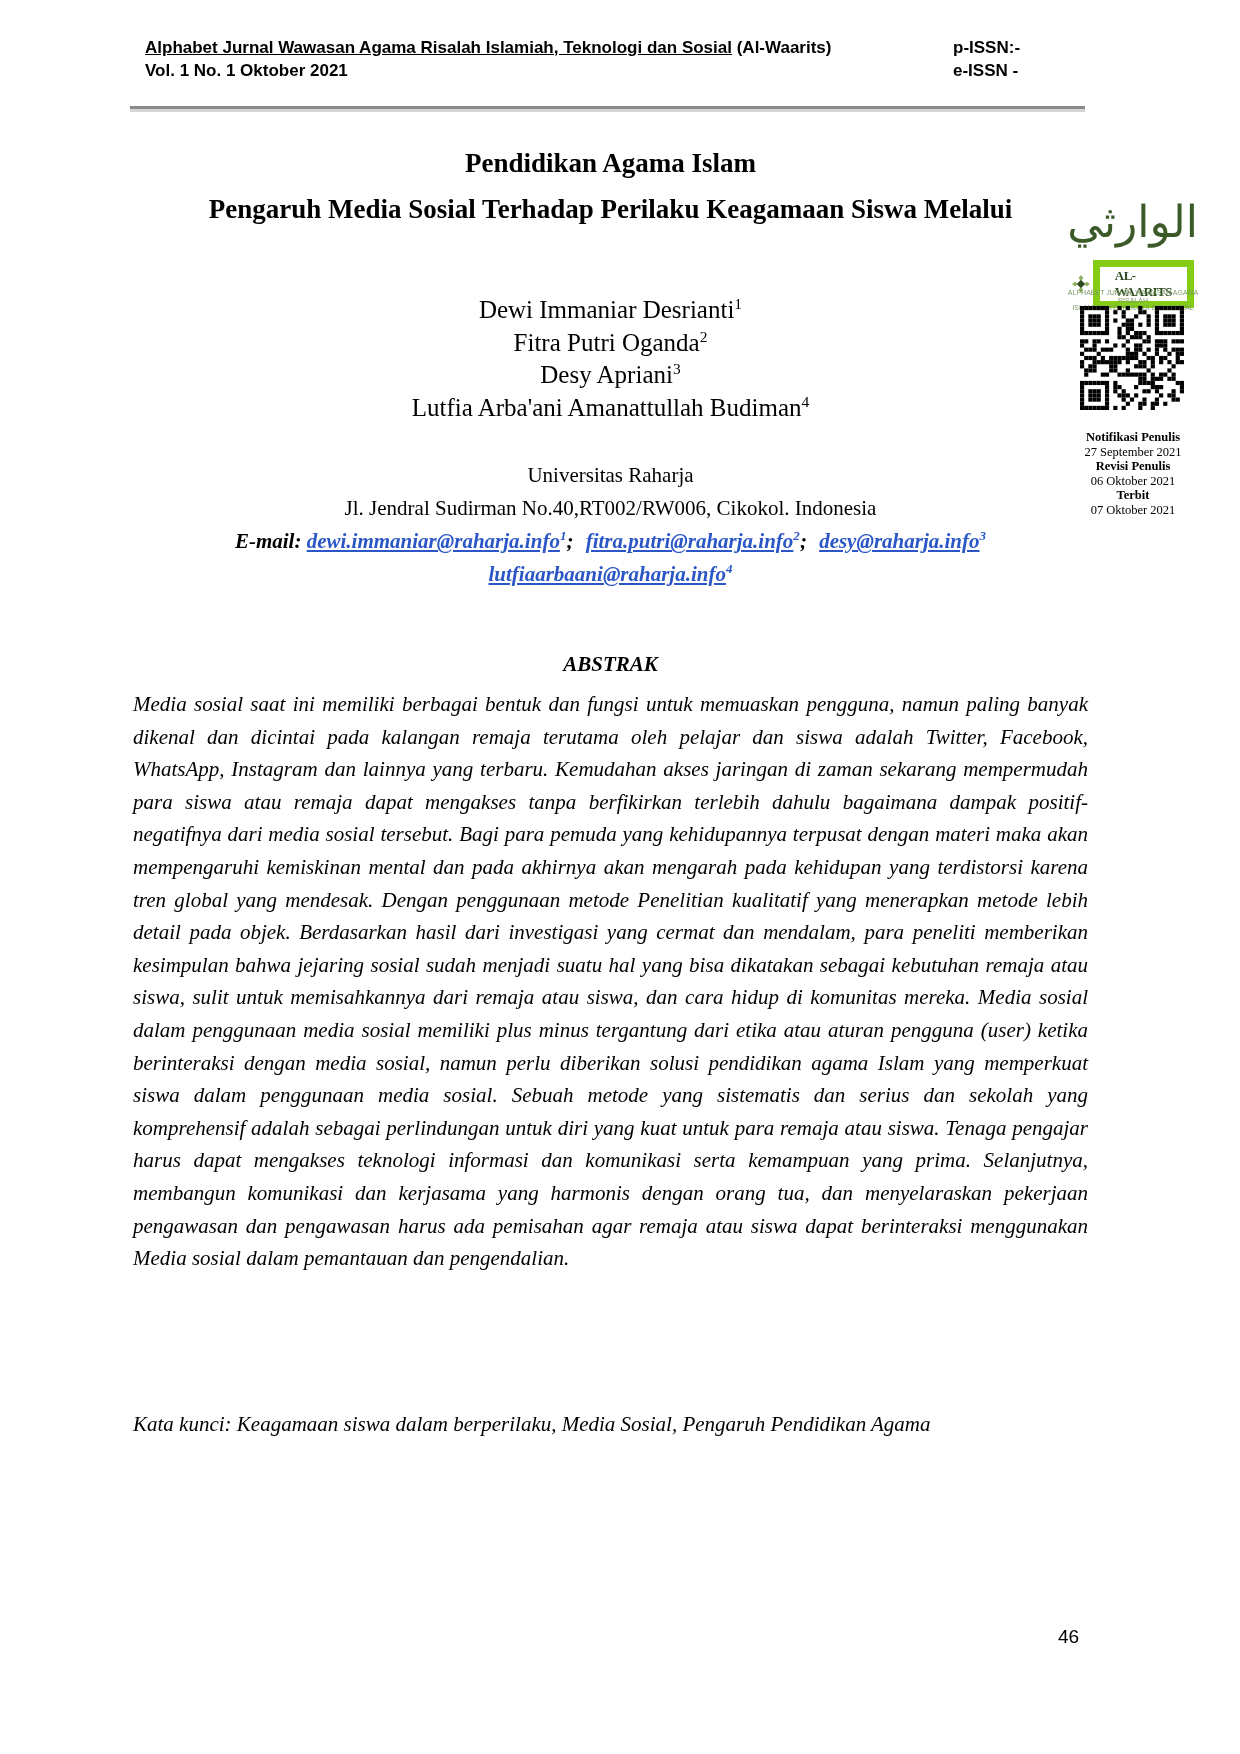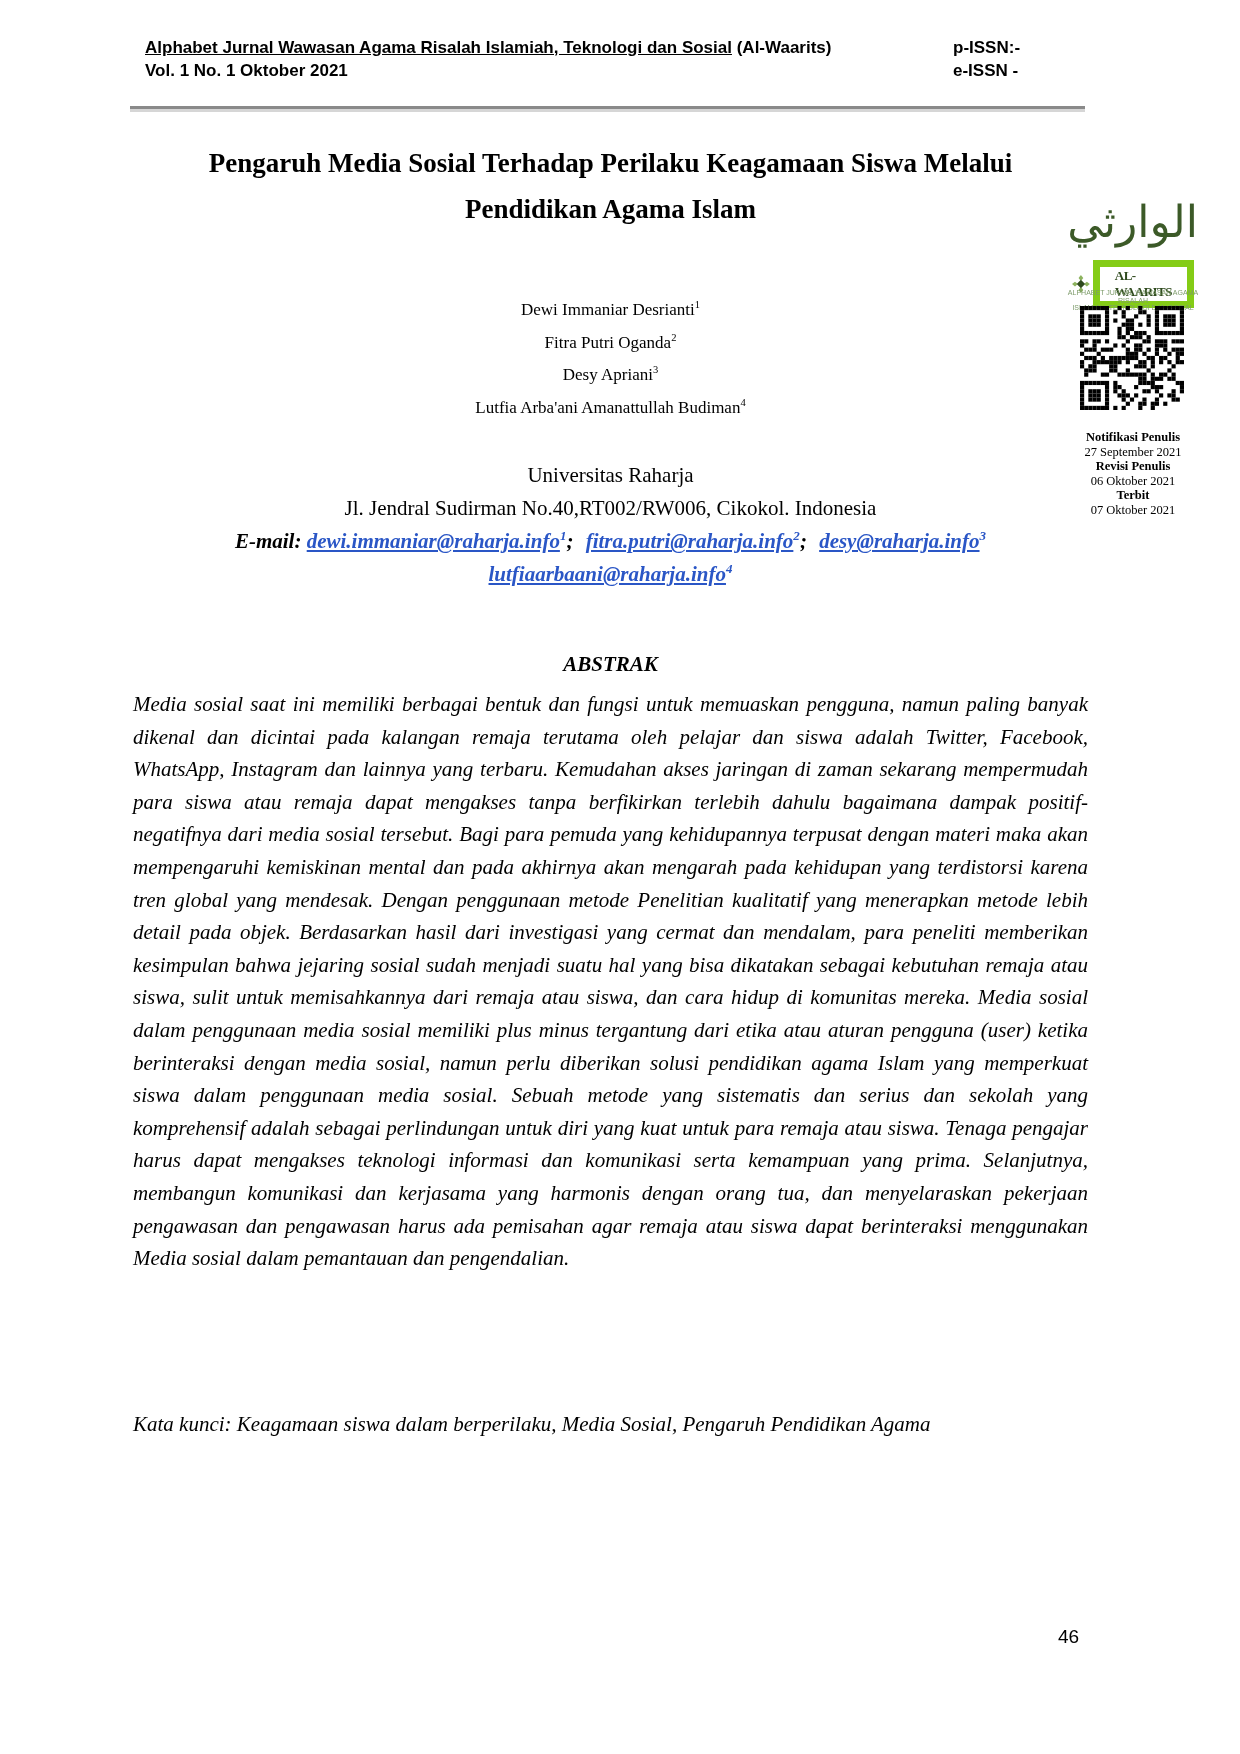--- a/index.html
+++ b/index.html
@@ -12,21 +12,21 @@
   .header-left .jtitle{text-decoration:underline;}
   .header-right{position:absolute;left:953px;top:36px;
     font-family:"Liberation Sans", sans-serif;font-weight:bold;font-size:17px;line-height:23px;}
   .rule{position:absolute;left:130px;top:106px;width:955px;height:6px;
     background:linear-gradient(to bottom,#8a8a8a 0 55%,#d6d6d6 55% 100%);}
 
   
   .title{position:absolute;left:133px;top:140px;width:955px;text-align:center;
     font-size:27px;font-weight:bold;line-height:46px;}
   .authors{position:absolute;left:133px;top:294px;width:955px;text-align:center;
-    font-size:17px;line-height:32.5px;}
+    font-size:25px;line-height:32.5px;}
   sup{font-size:62%;vertical-align:super;line-height:0;}
   .affil{position:absolute;left:133px;top:459px;width:955px;text-align:center;
     font-size:21px;line-height:33px;}
   .email-line{font-style:italic;font-weight:bold;}
   .email-link{color:#2a56c6;cursor:pointer;}
   .email-link .addr{text-decoration:underline;}
   .email-sep{color:#000;margin-right:7px;}
 
   
   .calligraphy{position:absolute;left:1070px;top:182px;width:125px;height:78px;
@@ -64,22 +64,22 @@
     <span class="jtitle">Alphabet Jurnal Wawasan Agama Risalah Islamiah, Teknologi dan Sosial</span><span> (Al-Waarits)</span><br>
     <span>Vol. 1 No. 1 Oktober 2021</span>
   </div>
   <div class="header-right">
     <span>p-ISSN:-</span><br>
     <span>e-ISSN -</span>
   </div>
   <div class="rule"></div>
 
   <div class="title">
+    <div>Pendidikan Agama Islam</div>
     <div>Pengaruh Media Sosial Terhadap Perilaku Keagamaan Siswa Melalui</div>
-    <div>Pendidikan Agama Islam</div>
   </div>
 
   <div class="authors">
     <div><span>Dewi Immaniar Desrianti</span><sup>1</sup></div>
     <div><span>Fitra Putri Oganda</span><sup>2</sup></div>
     <div><span>Desy Apriani</span><sup>3</sup></div>
     <div><span>Lutfia Arba'ani Amanattullah Budiman</span><sup>4</sup></div>
   </div>
 
   <div class="affil">

